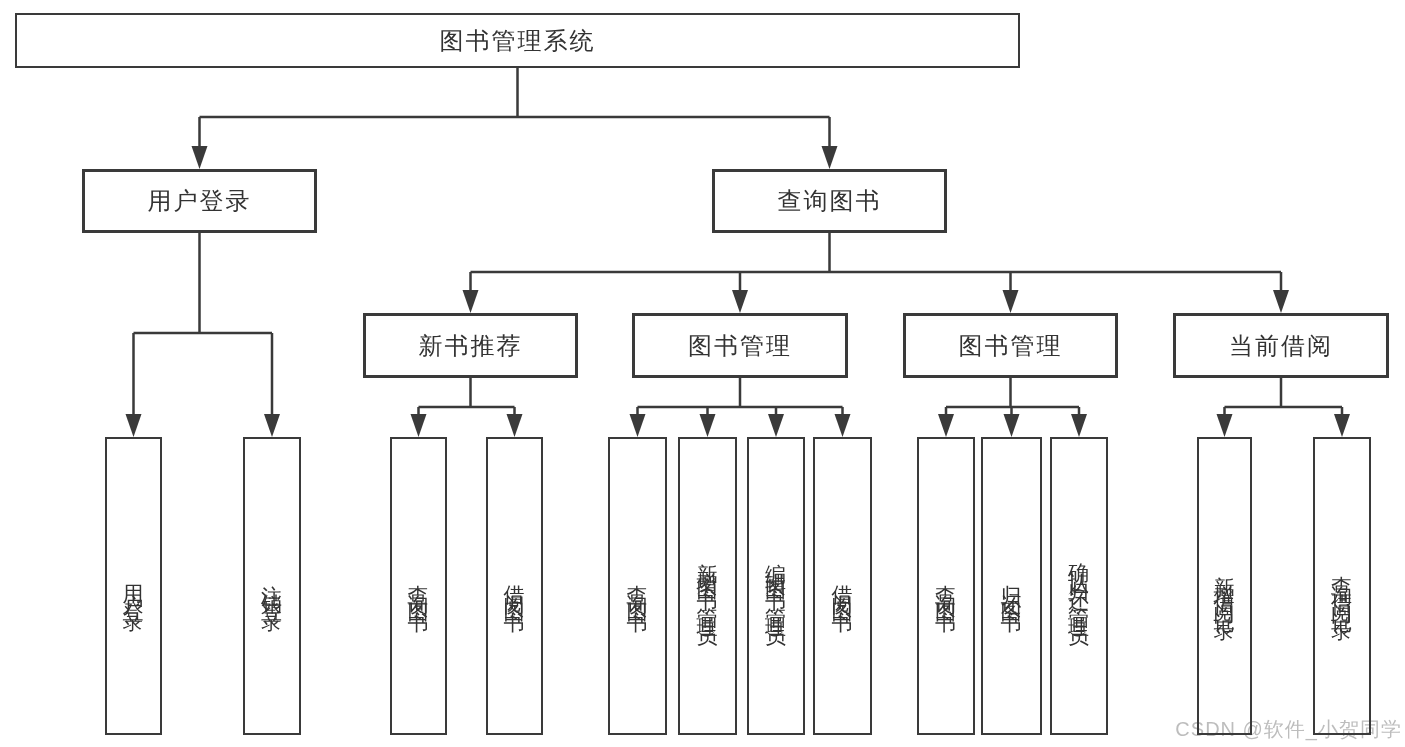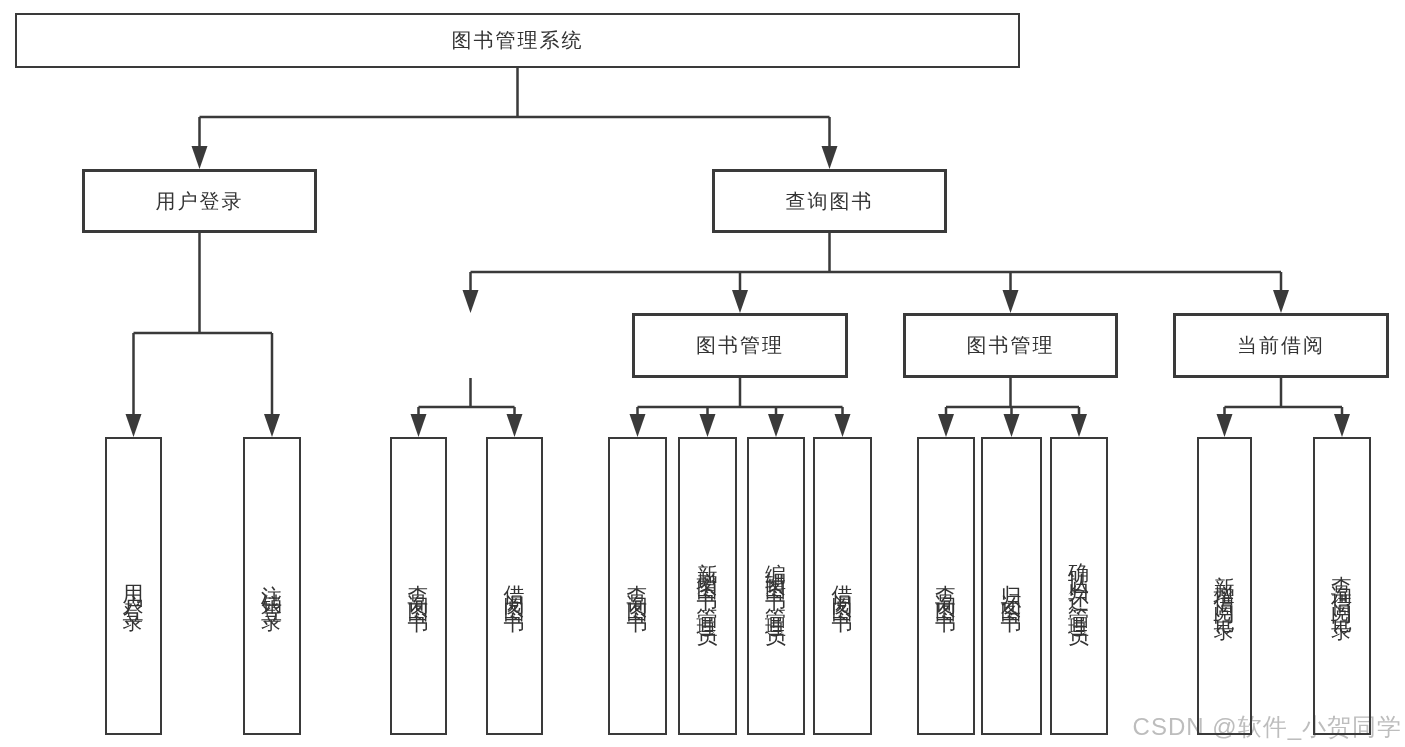--- a/index.html
+++ b/index.html
@@ -21,31 +21,31 @@
     position:absolute;left:0;top:0;width:1405px;height:747px;z-index:1;
   }
   .connectors .ln{stroke:var(--line);stroke-width:2.5;fill:none;}
   .connectors .ah{fill:var(--line);stroke:none;}
   .node{
     position:absolute;background:transparent;border:3px solid var(--line);
     display:flex;align-items:center;justify-content:center;
     color:var(--text);z-index:2;
   }
   .node .label{
-    font-size:20px;letter-spacing:2px;white-space:nowrap;
+    font-size:24px;letter-spacing:2px;white-space:nowrap;
   }
   .node.root{border-width:2px;}
   .node.leaf{border-width:2px;}
   .node.leaf .label{
     writing-mode:vertical-rl;text-orientation:mixed;
     font-size:21px;letter-spacing:9px;line-height:1;white-space:normal;
   }
   .watermark{
     position:absolute;right:3px;bottom:4px;z-index:0;
-    font-size:24px;color:var(--watermark);letter-spacing:1px;white-space:nowrap;
+    font-size:20px;color:var(--watermark);letter-spacing:1px;white-space:nowrap;
   }
 </style>
 </head>
 <body>
 
 <div class="canvas">
 
   <svg class="connectors" viewBox="0 0 1405 747" xmlns="http://www.w3.org/2000/svg">
     <g>
       <path class="ln" d="M517.5 68 V117 M199.5 117 H829.5 M199.5 117 V148 M829.5 117 V148"></path>
@@ -95,20 +95,23 @@
     <span class="label">图书管理系统</span>
   </div>
 
   <div class="node" style="left:82px;top:169px;width:235px;height:64px;">
     <span class="label">用户登录</span>
   </div>
   <div class="node" style="left:712px;top:169px;width:235px;height:64px;">
     <span class="label">查询图书</span>
   </div>
 
+  <div class="node" style="left:363px;top:313px;width:215px;height:65px;">
+    <span class="label">新书推荐</span>
+  </div>
   <div class="node" style="left:632px;top:313px;width:216px;height:65px;">
     <span class="label">图书管理</span>
   </div>
   <div class="node" style="left:903px;top:313px;width:215px;height:65px;">
     <span class="label">图书管理</span>
   </div>
   <div class="node" style="left:1173px;top:313px;width:216px;height:65px;">
     <span class="label">当前借阅</span>
   </div>
 

